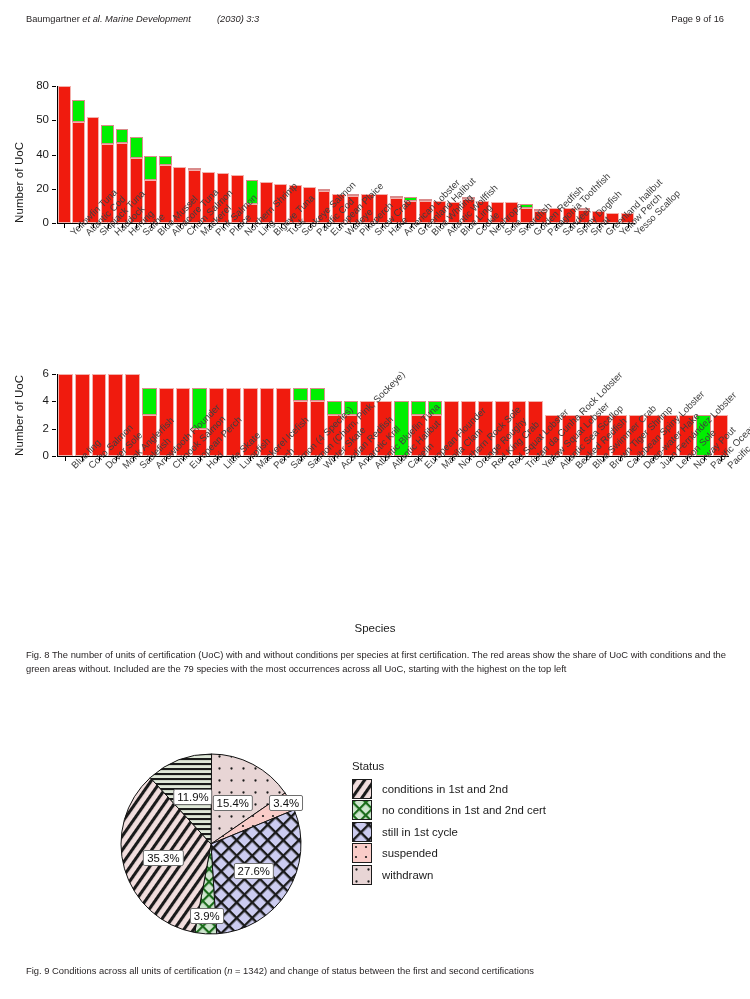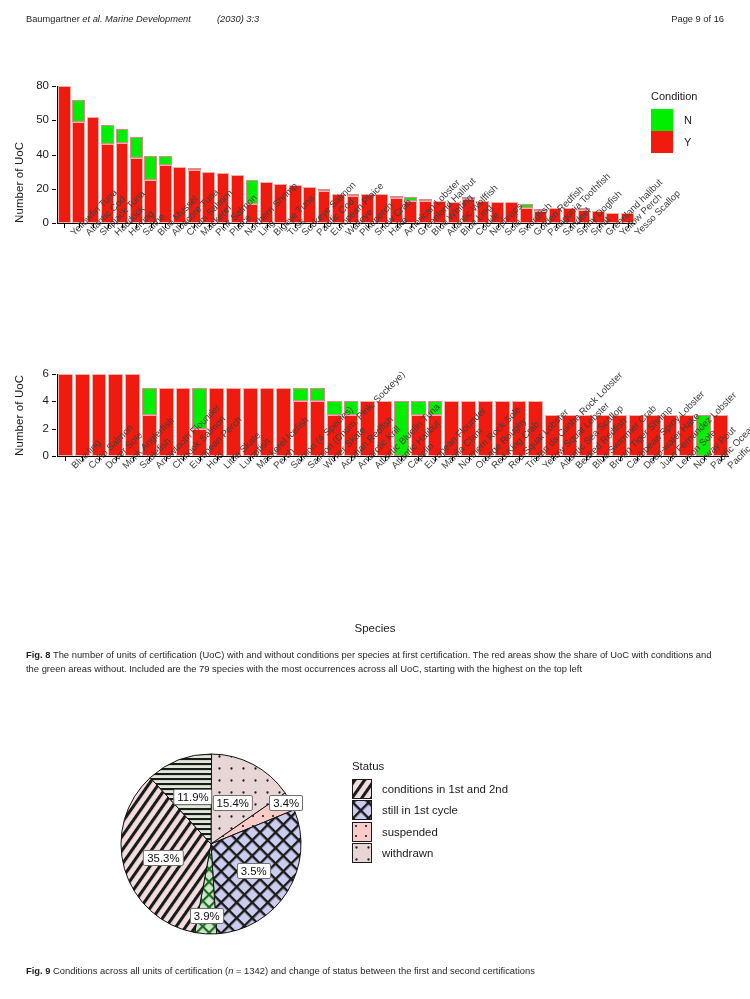--- a/index.html
+++ b/index.html
@@ -93,21 +93,21 @@
 
   
   .caption {
     position: absolute;
     left: 26px;
     width: 700px;
     font-size: 9.4px;
     line-height: 13.6px;
     color: #231f20;
   }
-  .caption b { font-weight: bold; }
+  .caption b { font-weight: normal; }
   .caption .it { font-style: italic; }
 
   
   #fig9 { position: absolute; left: 0; top: 735px; width: 750px; height: 220px; }
   #pie-wrap { position: absolute; left: 120px; top: 18px; width: 182px; height: 182px; }
   #pie-svg { position: absolute; left: 0; top: 0; }
 
   .pie-lbl {
     position: absolute;
     font-size: 11.4px;
@@ -751,31 +751,20 @@
       <div class="xtick-mark" style="left: 670.2px; top: 91px;"></div>
       <div class="xlab" style="left: 674.2px; top: 97px; width: 0px;">Lemon Sole</div>
       <div class="xtick-mark" style="left: 687px; top: 91px;"></div>
       <div class="xlab" style="left: 691px; top: 97px; width: 0px;">Norway Pout</div>
       <div class="xtick-mark" style="left: 703.8px; top: 91px;"></div>
       <div class="xlab" style="left: 707.8px; top: 97px; width: 0px;">Pacific Ocean Perch</div>
       <div class="xtick-mark" style="left: 720.6px; top: 91px;"></div>
       <div class="xlab" style="left: 724.6px; top: 97px; width: 0px;">Pacific Oyster</div>
     </div>
 
-  <div id="cond-legend">
-    <div class="lg-title">Condition</div>
-    <div class="lg-row">
-      <span class="lg-key n"></span>
-      <span class="lg-txt">N</span>
-    </div>
-    <div class="lg-row">
-      <span class="lg-key y"></span>
-      <span class="lg-txt">Y</span>
-    </div>
-  </div>
 
   <div class="axis-title-x" id="species-axis-title" style="top:544px">Species</div>
 </div>
 
 <div class="caption" id="cap8" style="top:648px">
   <b>Fig. 8</b>
   <span>The number of units of certification (UoC) with and without conditions per species at first certification. The red areas show the share of UoC with conditions and the green areas without. Included are the 79 species with the most occurrences across all UoC, starting with the highest on the top left</span>
 </div>
 
 <div id="fig9">
@@ -813,37 +802,43 @@
           <path d="M 91 91 L 91 1 A 90 90 0 0 1 165.11793378655847 39.945794578591915 Z" fill="url(#p-dotgrey)" stroke="#111" stroke-width="1"></path>
           <path d="M 91 91 L 165.11793378655847 39.945794578591915 A 90 90 0 0 1 174.25694861510124 56.8198814030379 Z" fill="url(#p-dotpink)" stroke="#111" stroke-width="1"></path>
           <path d="M 91 91 L 174.25694861510124 56.8198814030379 A 90 90 0 0 1 96.65114675763822 180.82240555854446 Z" fill="url(#p-xblue)" stroke="#111" stroke-width="1"></path>
           <path d="M 91 91 L 96.65114675763822 180.82240555854446 A 90 90 0 0 1 74.69148127355766 179.51006844957968 Z" fill="url(#p-xgreen)" stroke="#111" stroke-width="1"></path>
           <path d="M 91 91 L 74.69148127355766 179.51006844957968 A 90 90 0 0 1 30.220047269107788 24.623819437764368 Z" fill="url(#p-diag)" stroke="#111" stroke-width="1"></path>
           <path d="M 91 91 L 30.220047269107788 24.623819437764368 A 90 90 0 0 1 91.56548295690034 1.0017765229476652 Z" fill="url(#p-hz)" stroke="#111" stroke-width="1"></path>
         </g>
     </svg>
   <div class="pie-lbl" style="left: 112.769px; top: 49.5712px; transform: translate(-50%, -50%);">15.4%</div>
       <div class="pie-lbl" style="left: 166.182px; top: 50.2816px; transform: translate(-50%, -50%);">3.4%</div>
-      <div class="pie-lbl" style="left: 133.723px; top: 117.738px; transform: translate(-50%, -50%);">3.5%</div>
+      <div class="pie-lbl" style="left: 133.723px; top: 117.738px; transform: translate(-50%, -50%);">27.6%</div>
       <div class="pie-lbl" style="left: 86.7049px; top: 162.872px; transform: translate(-50%, -50%);">3.9%</div>
       <div class="pie-lbl" style="left: 43.4223px; top: 104.661px; transform: translate(-50%, -50%);">35.3%</div>
       <div class="pie-lbl" style="left: 72.889px; top: 43.9665px; transform: translate(-50%, -50%);">11.9%</div>
     </div>
 
   <div id="status-legend">
     <div class="lg-title">Status</div>
     <div id="status-legend-rows">
         <div class="lg-row">
           <span class="lg-key"><svg width="18" height="18">
               <rect width="18" height="18" fill="url(#p-diag)"></rect>
             </svg></span>
           <span class="lg-txt">conditions in 1st and 2nd</span>
         </div>
         <div class="lg-row">
           <span class="lg-key"><svg width="18" height="18">
+              <rect width="18" height="18" fill="url(#p-xgreen)"></rect>
+            </svg></span>
+          <span class="lg-txt">no conditions in 1st and 2nd cert</span>
+        </div>
+        <div class="lg-row">
+          <span class="lg-key"><svg width="18" height="18">
               <rect width="18" height="18" fill="url(#p-xblue)"></rect>
             </svg></span>
           <span class="lg-txt">still in 1st cycle</span>
         </div>
         <div class="lg-row">
           <span class="lg-key"><svg width="18" height="18">
               <rect width="18" height="18" fill="url(#p-dotpink)"></rect>
             </svg></span>
           <span class="lg-txt">suspended</span>
         </div>

